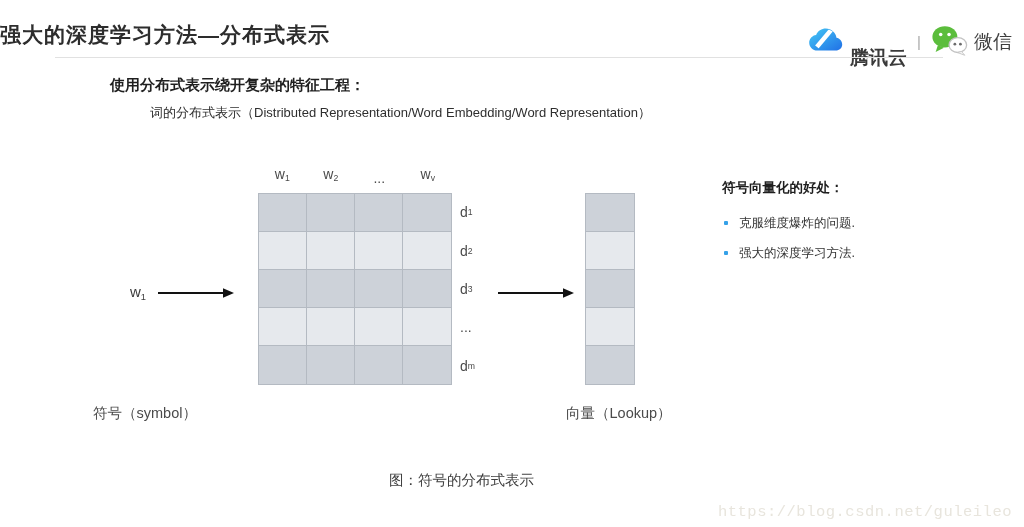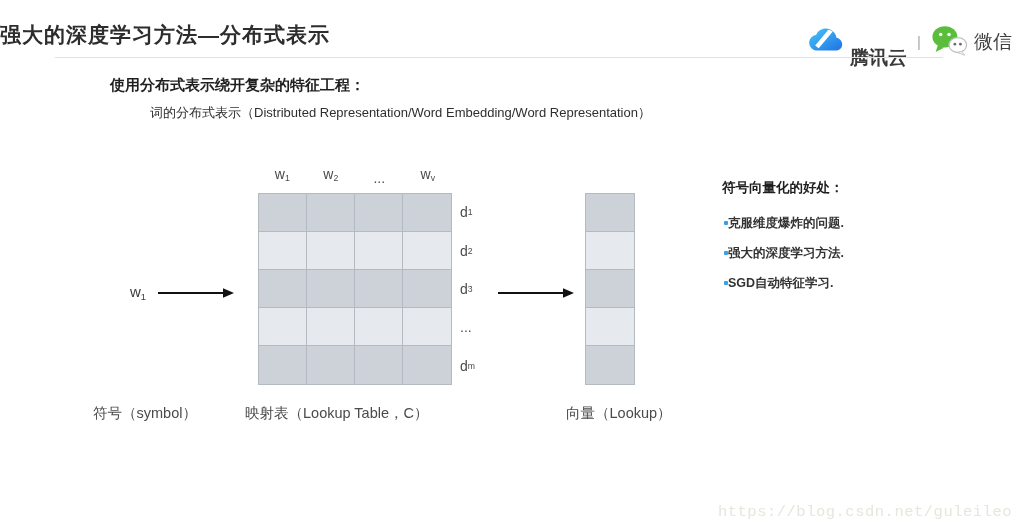--- a/index.html
+++ b/index.html
@@ -56,22 +56,22 @@
   .vector-col .cell:nth-child(odd){background:var(--cell-dark);}
   .vector-col .cell:nth-child(even){background:var(--cell-light);}
   .diagram-caption{position:absolute;top:404px;font-size:14.5px;color:#4a4a4a;}
   .cap-symbol{left:93px;}
   .cap-lookup{left:245px;}
   .cap-vector{left:566px;}
 
   
   .benefits-heading{position:absolute;left:722px;top:179px;font-size:13.5px;font-weight:bold;color:#1f1f1f;}
   .benefits-list{position:absolute;left:724px;top:215px;list-style:none;}
-  .benefits-list li{display:flex;align-items:baseline;margin-bottom:13px;
-      font-size:12.5px;color:#333;font-weight:bold;}
+  .benefits-list li{display:flex;align-items:baseline;gap:11px;margin-bottom:13px;
+      font-size:12.5px;color:#333;}
   .bullet-dot{width:4px;height:4px;border-radius:1px;background:var(--accent-blue);
       flex:0 0 auto;position:relative;top:-2px;}
 
   
   .figure-caption{position:absolute;left:389px;top:471px;font-size:14.5px;color:#3f3f3f;}
   .watermark{position:absolute;right:12px;bottom:6px;
       font-family:"Liberation Mono","DejaVu Sans Mono",monospace;
       font-size:15.5px;color:var(--watermark);letter-spacing:0.5px;}
 </style>
 </head>
@@ -185,34 +185,30 @@
 
   <div class="vector-col">
     <div class="cell"></div>
     <div class="cell"></div>
     <div class="cell"></div>
     <div class="cell"></div>
     <div class="cell"></div>
   </div>
 
   <div class="diagram-caption cap-symbol">符号（symbol）</div>
-  <div class="diagram-caption cap-lookup">映射表（Lookup Table，C）</div>
   <div class="diagram-caption cap-vector">向量（Lookup）</div>
 
   <div class="benefits-heading">符号向量化的好处：</div>
   <ul class="benefits-list">
     <li>
         <span class="bullet-dot"></span>
         <span>克服维度爆炸的问题.</span>
       </li>
     <li>
         <span class="bullet-dot"></span>
         <span>强大的深度学习方法.</span>
       </li>
-    <li>
-        <span class="bullet-dot"></span>
-        <span>SGD自动特征学习.</span>
-      </li>
   </ul>
 
+  <div class="figure-caption">图：符号的分布式表示</div>
   <div class="watermark">https://blog.csdn.net/guleileo</div>
 
 </div>
 
 </body></html>

